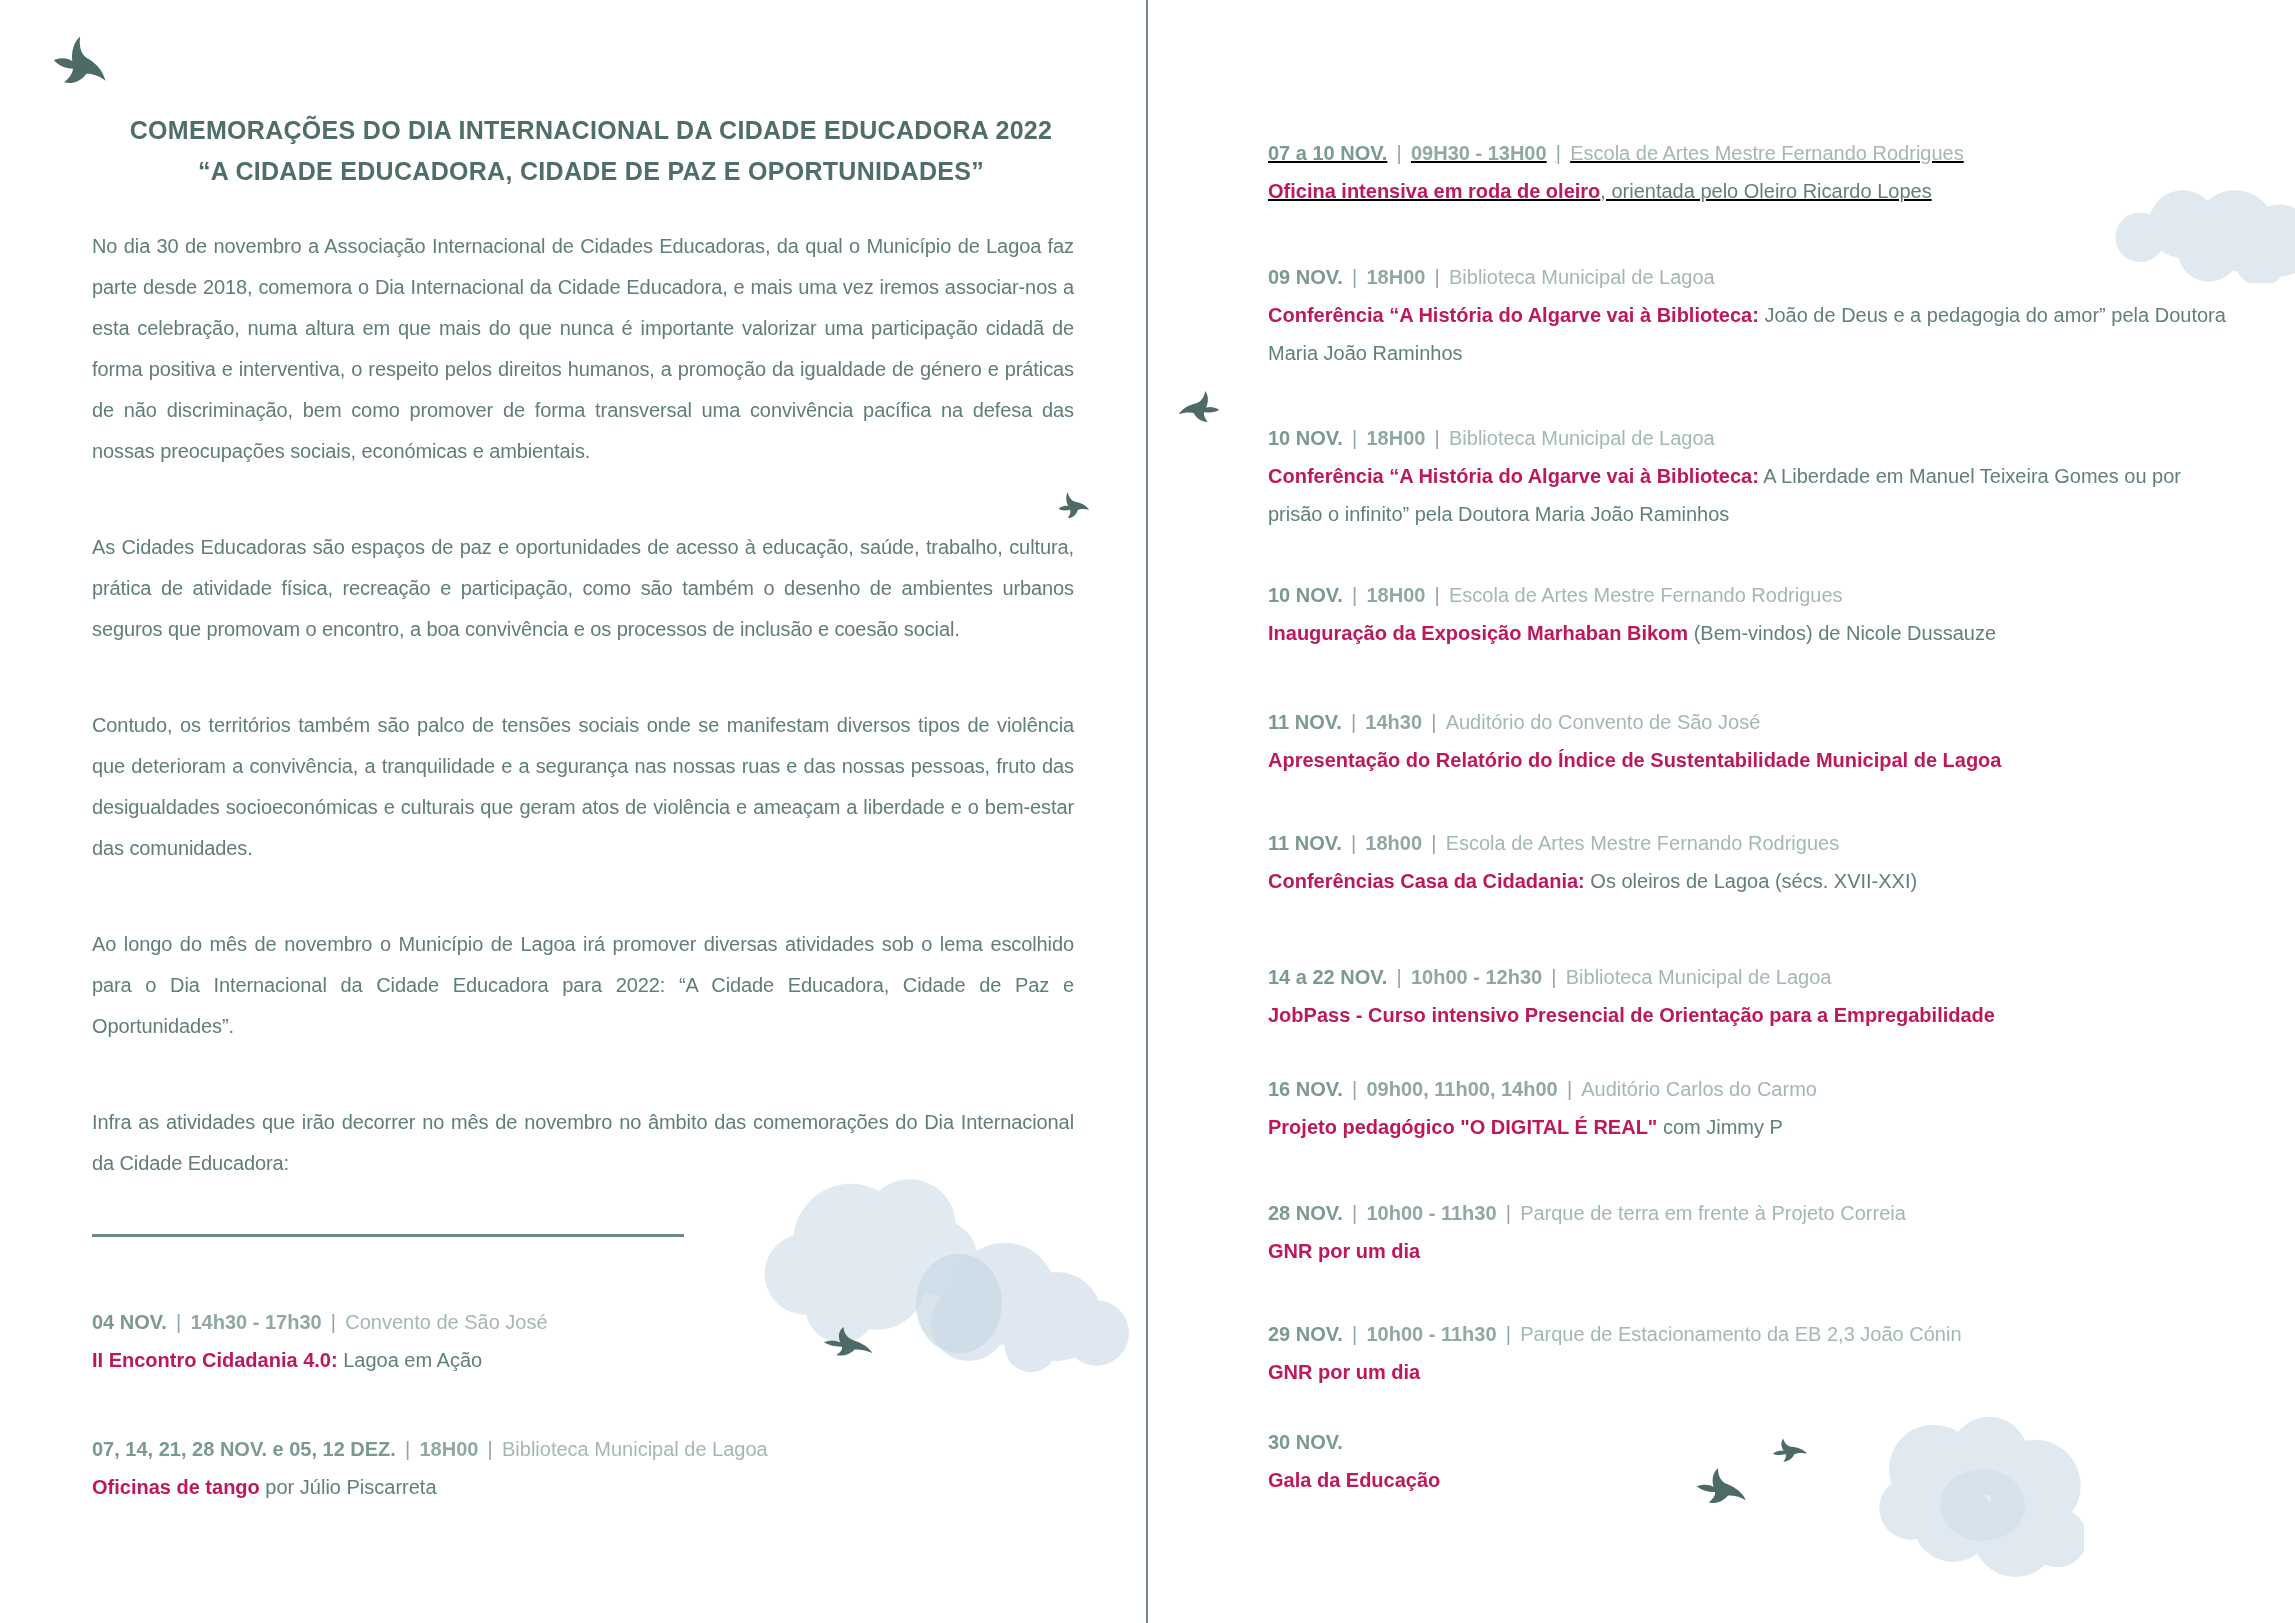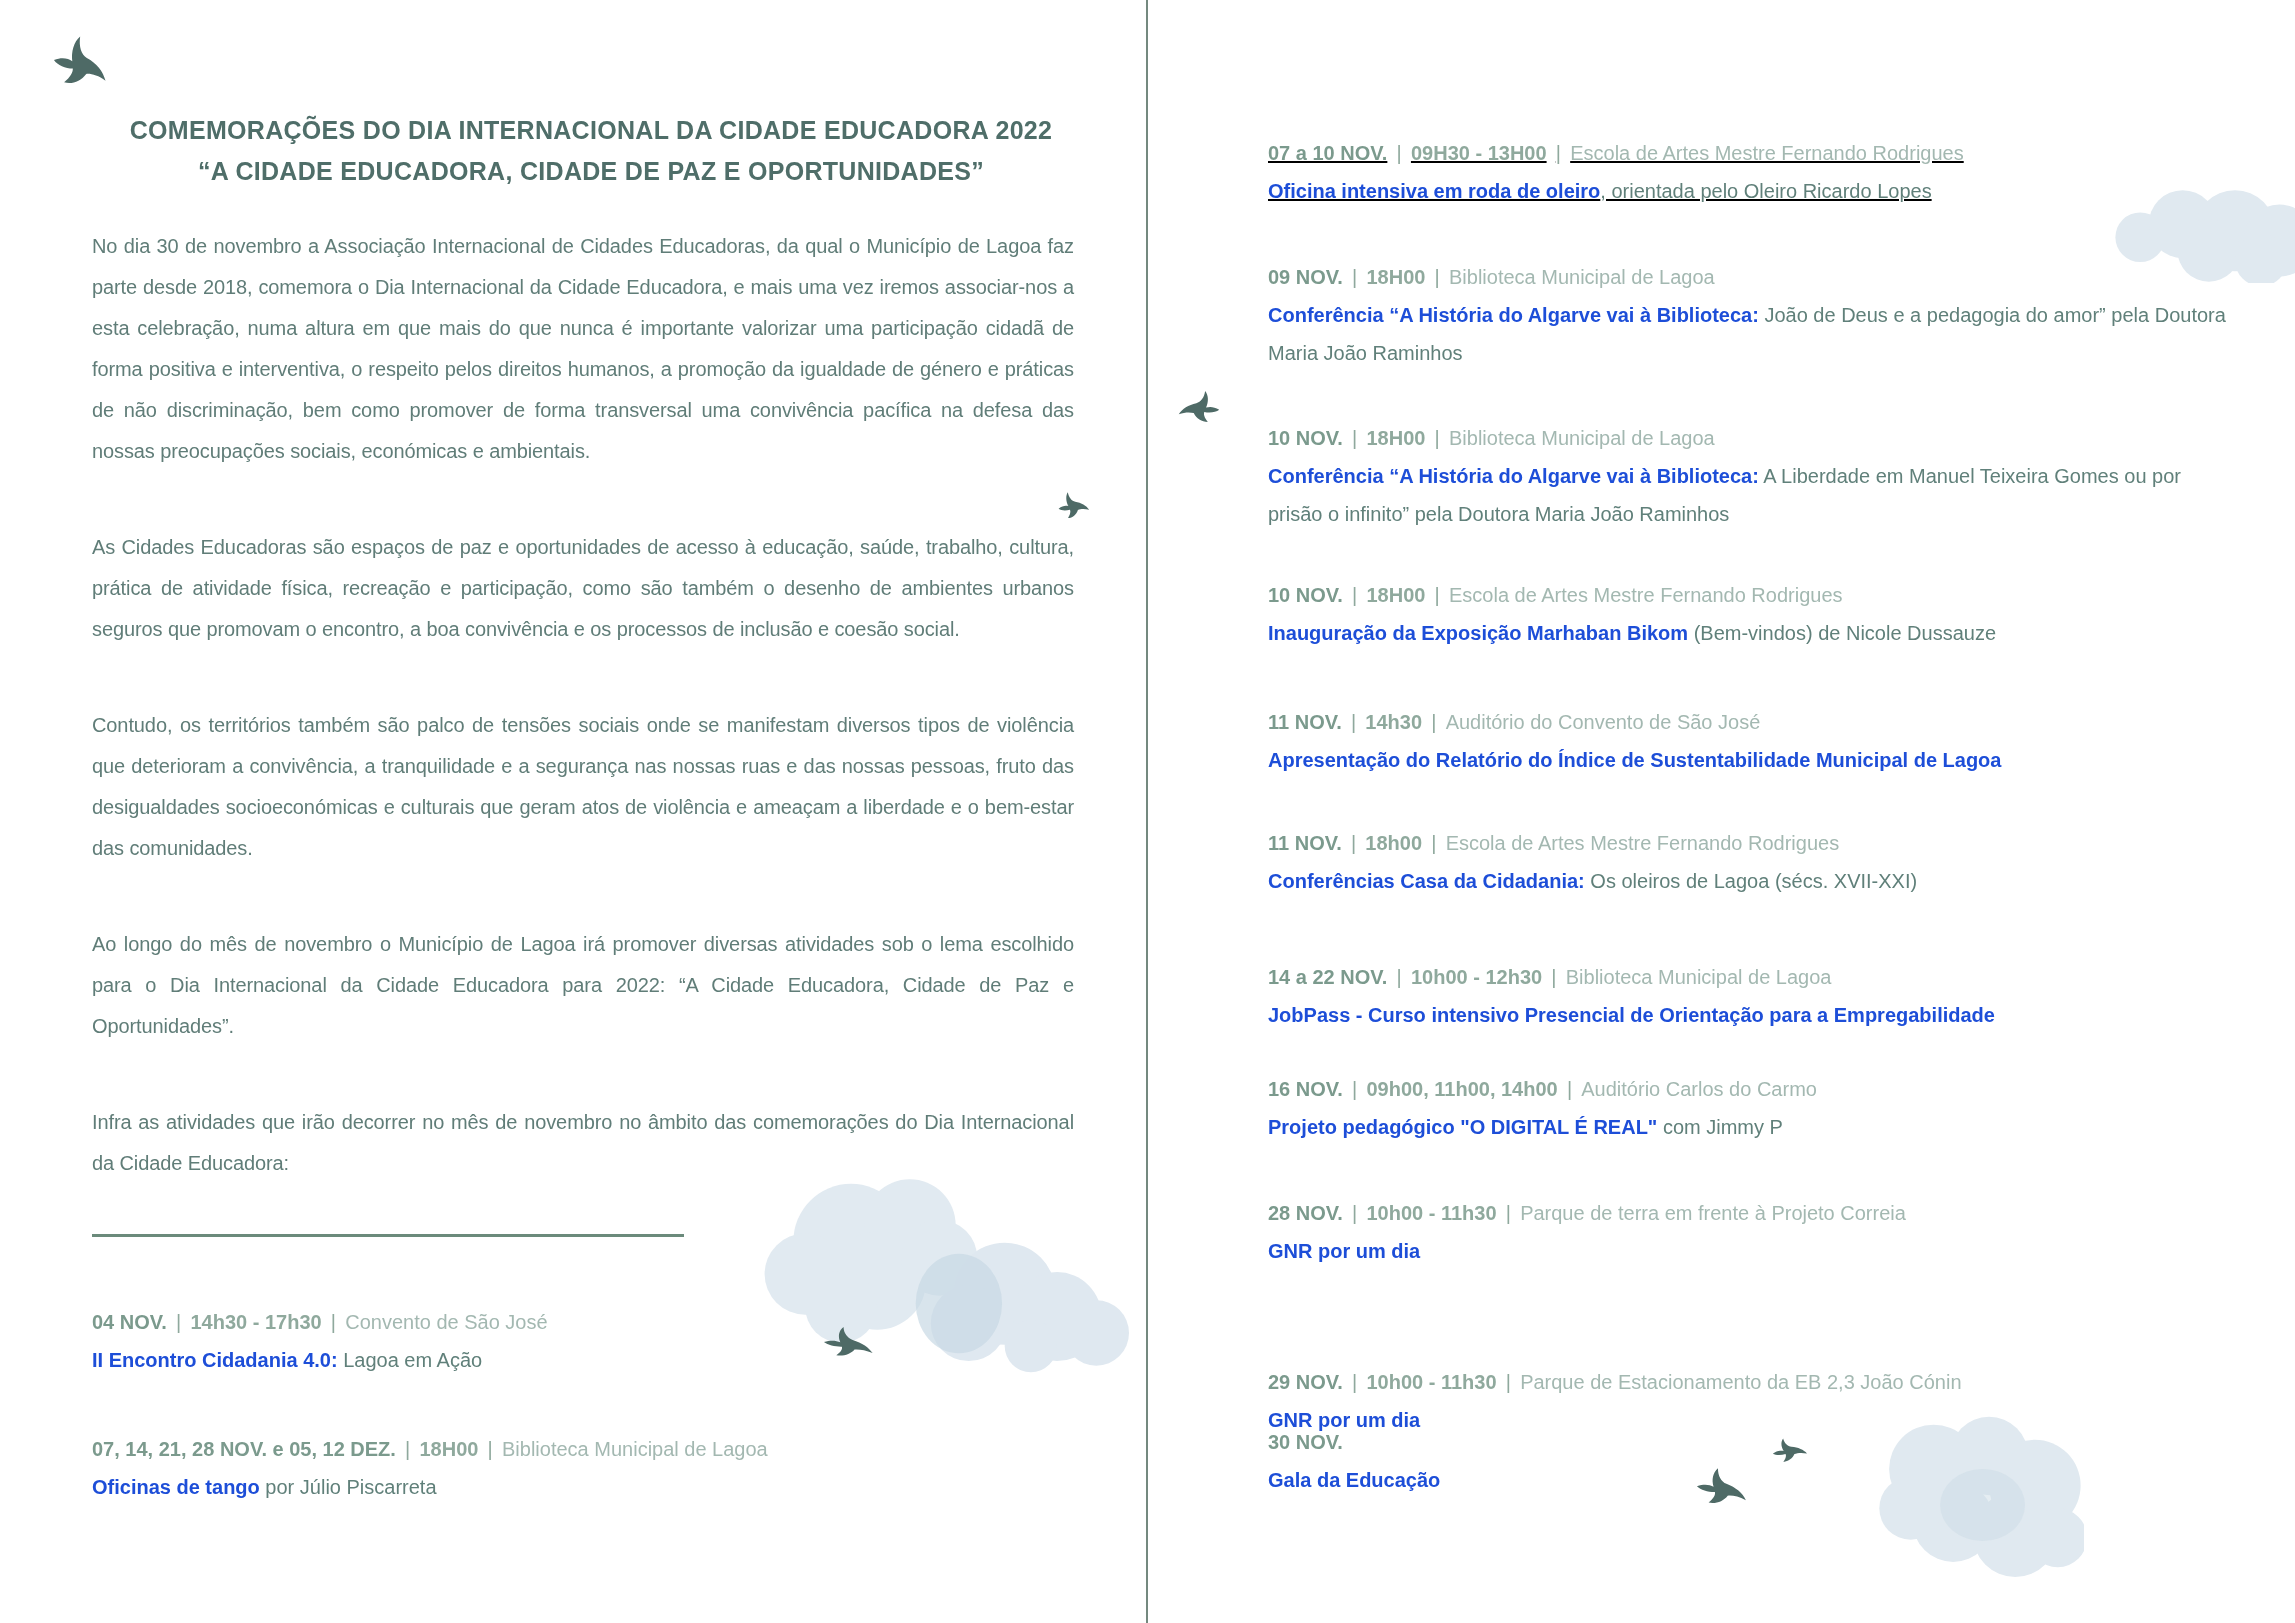--- a/index.html
+++ b/index.html
@@ -52,21 +52,21 @@
   
   .event{position:absolute;font-size:20px;}
   .event.left{left:92px;width:988px;}
   .event.right{left:1268px;width:962px;}
   .ev-head{line-height:38px;}
   .ev-date{color:#7b9a8d;font-weight:bold;}
   .ev-pipe{color:#8fa99d;margin:0 9.2px;font-weight:normal;}
   .ev-time{color:#8fa99d;font-weight:bold;}
   .ev-loc{color:#a3b8b1;}
   .ev-desc{line-height:38px;}
-  .ev-bold{color:#1d4ed8;font-weight:bold;}
+  .ev-bold{color:#be185d;font-weight:bold;}
   .ev-rest{color:#60807a;}
   
   .decor{position:absolute;}
 </style>
 </head>
 <body>
 
 <div class="page">
 
   <svg class="decor" style="left:743px;top:1166px;" width="386" height="207" viewBox="0 0 590 316">
@@ -245,21 +245,21 @@
 
   <div class="event right" style="top:1194px;">
     <div class="ev-head">
       <span class="ev-date">28 NOV.</span><span class="ev-pipe">|</span><span class="ev-time">10h00 - 11h30</span><span class="ev-pipe">|</span><span class="ev-loc">Parque de terra em frente à Projeto Correia</span>
     </div>
     <div class="ev-desc">
       <span class="ev-bold">GNR por um dia</span><span class="ev-rest"></span>
     </div>
   </div>
 
-  <div class="event right" style="top:1315px;margin-top:48px;">
+  <div class="event right" style="top:1315px;">
     <div class="ev-head">
       <span class="ev-date">29 NOV.</span><span class="ev-pipe">|</span><span class="ev-time">10h00 - 11h30</span><span class="ev-pipe">|</span><span class="ev-loc">Parque de Estacionamento da EB 2,3 João Cónin</span>
     </div>
     <div class="ev-desc">
       <span class="ev-bold">GNR por um dia</span><span class="ev-rest"></span>
     </div>
   </div>
 
   <div class="event right" style="top:1423px;">
     <div class="ev-head">

